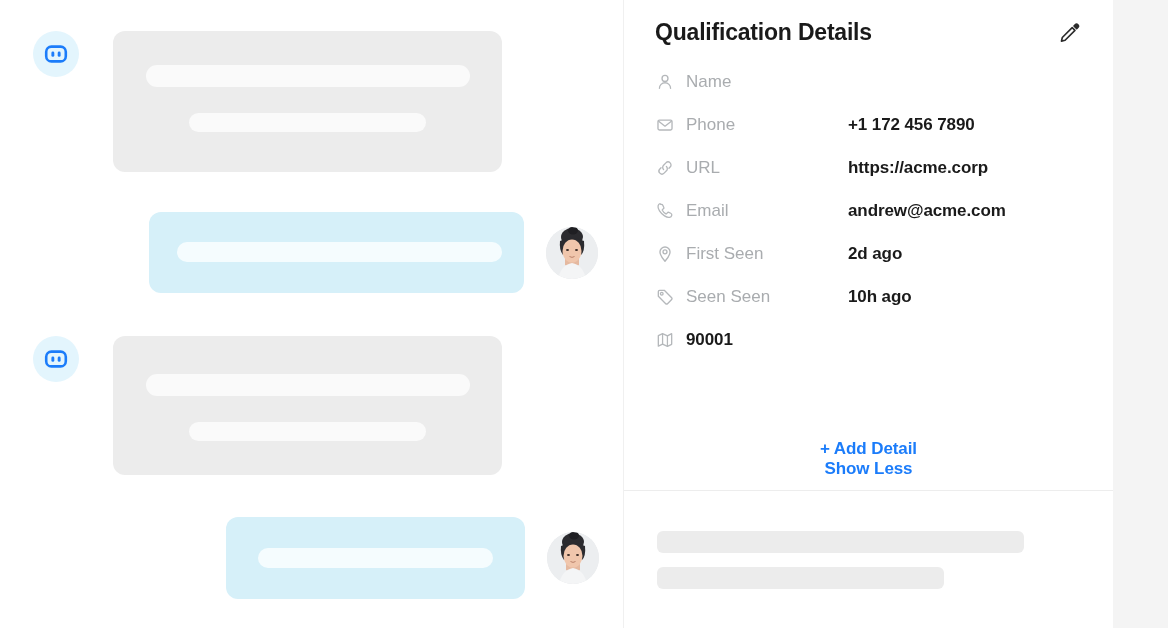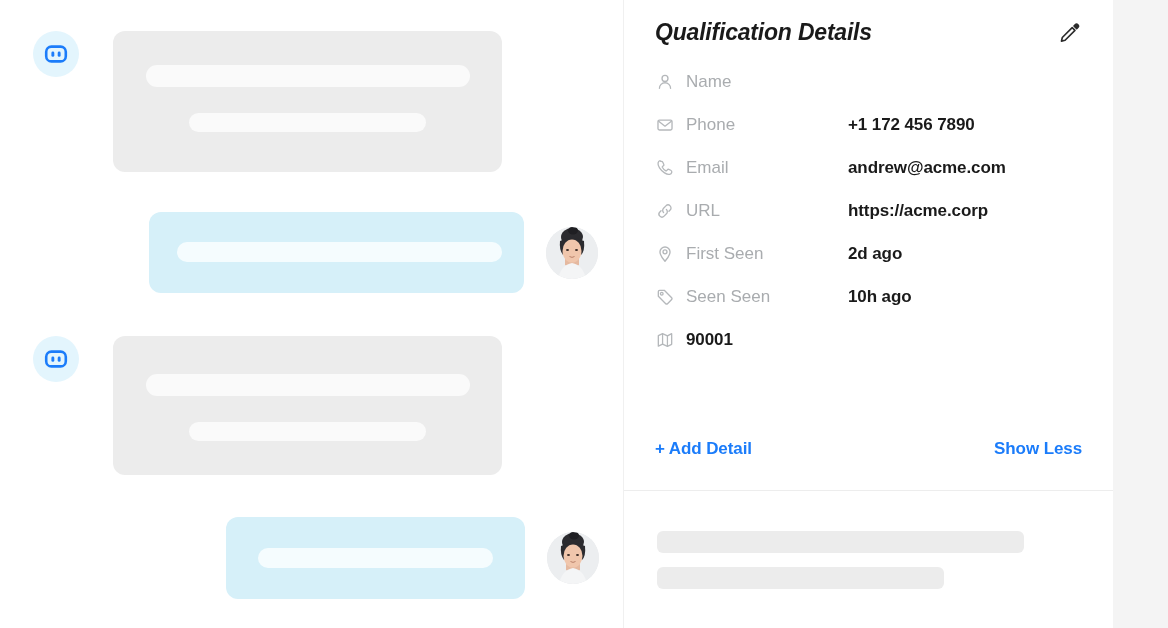--- a/index.html
+++ b/index.html
@@ -45,21 +45,21 @@
     position:absolute; left:624px; top:0; width:489px; height:628px;
     background:#ffffff;
   }
   #right-strip {
     position:absolute; left:1113px; top:0; width:55px; height:628px;
     background:#f4f4f4;
   }
 
   #panel-header {
     position:absolute; left:31px; top:19px; width:427px;
-    display:flex; align-items:center; justify-content:space-between;font-style:italic;
+    display:flex; align-items:center; justify-content:space-between;
   }
   #panel-title {
     font-size:23px; font-weight:bold; color:#1a1a1a; letter-spacing:-0.2px;
   }
   #edit-btn {
     width:26px; height:26px; display:flex; align-items:center; justify-content:center;
     cursor:pointer; background:transparent; border:none;
   }
 
   #detail-list {
@@ -75,21 +75,21 @@
   }
   .detail-label {
     flex:0 0 162px; font-size:17px; color:#a9acaf; font-weight:normal;
   }
   .detail-value {
     font-size:17px; color:#1a1a1a; font-weight:bold; letter-spacing:-0.1px;
   }
 
   #panel-actions {
     position:absolute; left:31px; top:439px; width:427px;
-    display:flex; align-items:center; justify-content:space-between;
+    display:flex; align-items:center; justify-content:space-between;flex-direction:column;
   }
   .action-link {
     font-size:17px; font-weight:bold; color:#1b7cfa; cursor:pointer;
     background:none; border:none; font-family:"Liberation Sans", sans-serif;
     letter-spacing:-0.1px;
   }
 
   #panel-divider {
     position:absolute; left:624px; top:490px; width:489px; height:1px;
     background:#ededed;
@@ -220,36 +220,36 @@
               <path d="M2.6 5.6 L10 11.3 L17.4 5.6" fill="none" stroke="currentColor" stroke-width="1.5" stroke-linejoin="round"></path>
             </svg>
         </span>
         <span class="detail-label">Phone</span>
         <span class="detail-value">+1 172 456 7890</span>
       </div>
 
       <div class="detail-row">
         <span class="detail-icon">
           <svg width="18" height="18" viewBox="0 0 20 20">
+              <path d="M8.4 11.6 a3.3 3.3 0 0 1 0 -4.7 l2.6 -2.6 a3.3 3.3 0 1 1 4.7 4.7 l-1.3 1.3" fill="none" stroke="currentColor" stroke-width="1.5" stroke-linecap="round"></path>
+              <path d="M11.6 8.4 a3.3 3.3 0 0 1 0 4.7 l-2.6 2.6 a3.3 3.3 0 1 1 -4.7 -4.7 l1.3 -1.3" fill="none" stroke="currentColor" stroke-width="1.5" stroke-linecap="round"></path>
+            </svg>
+        </span>
+        <span class="detail-label">URL</span>
+        <span class="detail-value">https://acme.corp</span>
+      </div>
+
+      <div class="detail-row">
+        <span class="detail-icon">
+          <svg width="18" height="18" viewBox="0 0 20 20">
               <path d="M5.4 2.7 q1.6 -0.4 2.3 1.1 l1 2.2 q0.4 0.9 -0.5 1.6 l-1 0.8 q-0.4 0.3 -0.2 0.8 a9.6 9.6 0 0 0 4 4 q0.5 0.2 0.8 -0.2 l0.8 -1 q0.7 -0.9 1.6 -0.5 l2.2 1 q1.5 0.7 1.1 2.3 q-0.4 1.8 -2.4 2.2 q-2.4 0.5 -5.6 -1.6 a18 18 0 0 1 -5.6 -5.6 q-2.1 -3.2 -1.6 -5.6 q0.4 -2 2.2 -2.4z" fill="none" stroke="currentColor" stroke-width="1.45" stroke-linejoin="round"></path>
             </svg>
         </span>
         <span class="detail-label">Email</span>
         <span class="detail-value">andrew@acme.com</span>
-      </div>
-
-      <div class="detail-row">
-        <span class="detail-icon">
-          <svg width="18" height="18" viewBox="0 0 20 20">
-              <path d="M8.4 11.6 a3.3 3.3 0 0 1 0 -4.7 l2.6 -2.6 a3.3 3.3 0 1 1 4.7 4.7 l-1.3 1.3" fill="none" stroke="currentColor" stroke-width="1.5" stroke-linecap="round"></path>
-              <path d="M11.6 8.4 a3.3 3.3 0 0 1 0 4.7 l-2.6 2.6 a3.3 3.3 0 1 1 -4.7 -4.7 l1.3 -1.3" fill="none" stroke="currentColor" stroke-width="1.5" stroke-linecap="round"></path>
-            </svg>
-        </span>
-        <span class="detail-label">URL</span>
-        <span class="detail-value">https://acme.corp</span>
       </div>
 
       <div class="detail-row">
         <span class="detail-icon">
           <svg width="18" height="18" viewBox="0 0 20 20">
               <path d="M10 18 q5.6 -6.4 5.6 -10.2 a5.6 5.6 0 1 0 -11.2 0 Q4.4 11.6 10 18z" fill="none" stroke="currentColor" stroke-width="1.5" stroke-linejoin="round"></path>
               <circle cx="10" cy="7.6" r="2.2" fill="none" stroke="currentColor" stroke-width="1.5"></circle>
             </svg>
         </span>
         <span class="detail-label">First Seen</span>

